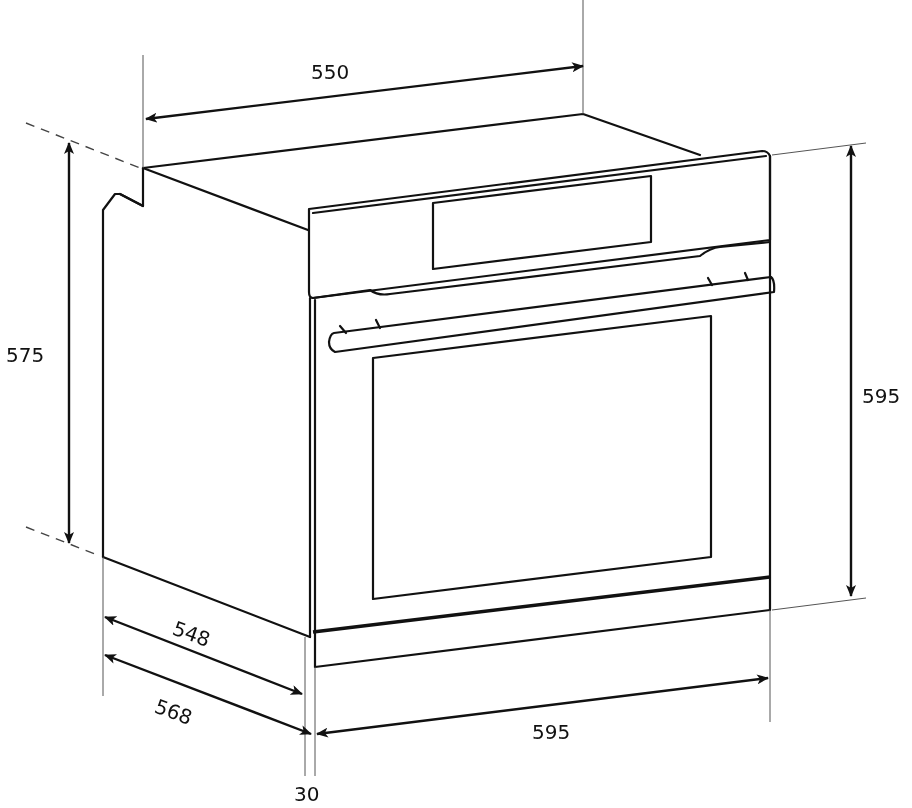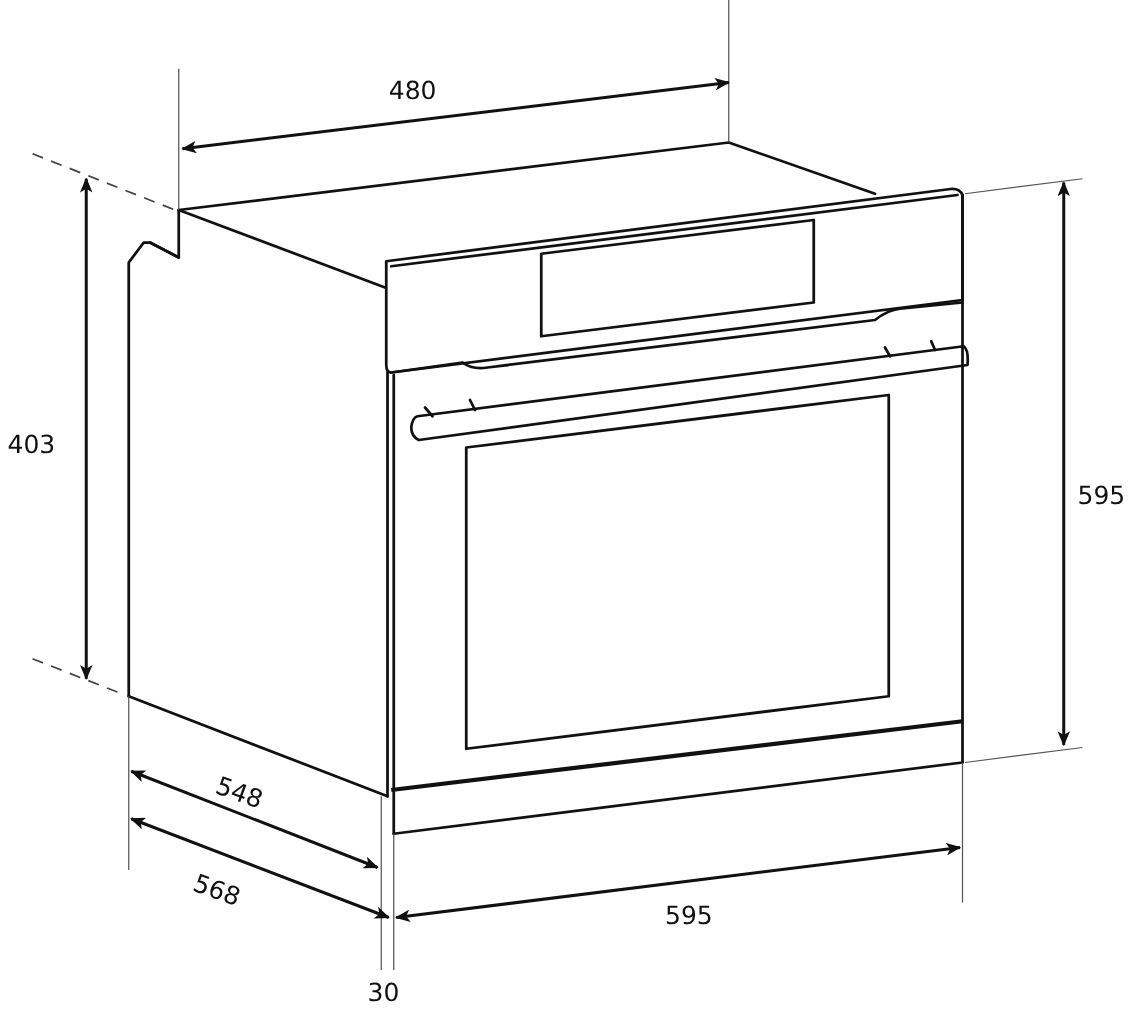--- a/index.html
+++ b/index.html
@@ -86,19 +86,19 @@
   <g>
     <line class="dim" x1="146" y1="119" x2="583" y2="66" marker-start="url(#ah)" marker-end="url(#ah)"></line>
     <line class="dim" x1="69" y1="143" x2="69" y2="543" marker-start="url(#ah)" marker-end="url(#ah)"></line>
     <line class="dim" x1="851" y1="146" x2="851" y2="596" marker-start="url(#ah)" marker-end="url(#ah)"></line>
     <line class="dim" x1="105" y1="617" x2="302" y2="694" marker-start="url(#ah)" marker-end="url(#ah)"></line>
     <line class="dim" x1="105" y1="655" x2="311" y2="734" marker-start="url(#ah)" marker-end="url(#ah)"></line>
     <line class="dim" x1="317" y1="734" x2="768" y2="678" marker-start="url(#ah)" marker-end="url(#ah)"></line>
   </g>
 </svg>
 
-<span class="lbl" style="left:311px; top:62px;">480</span>
-<span class="lbl" style="left:6px; top:345px;">403</span>
+<span class="lbl" style="left:311px; top:62px;">550</span>
+<span class="lbl" style="left:6px; top:345px;">575</span>
 <span class="lbl" style="left:862px; top:386px;">595</span>
 <span class="lbl" style="left:177px; top:618px; transform:rotate(20deg); transform-origin:left top;">548</span>
 <span class="lbl" style="left:159px; top:696px; transform:rotate(20deg); transform-origin:left top;">568</span>
 <span class="lbl" style="left:532px; top:722px;">595</span>
 <span class="lbl" style="left:294px; top:784px;">30</span>
 
 </body></html>

